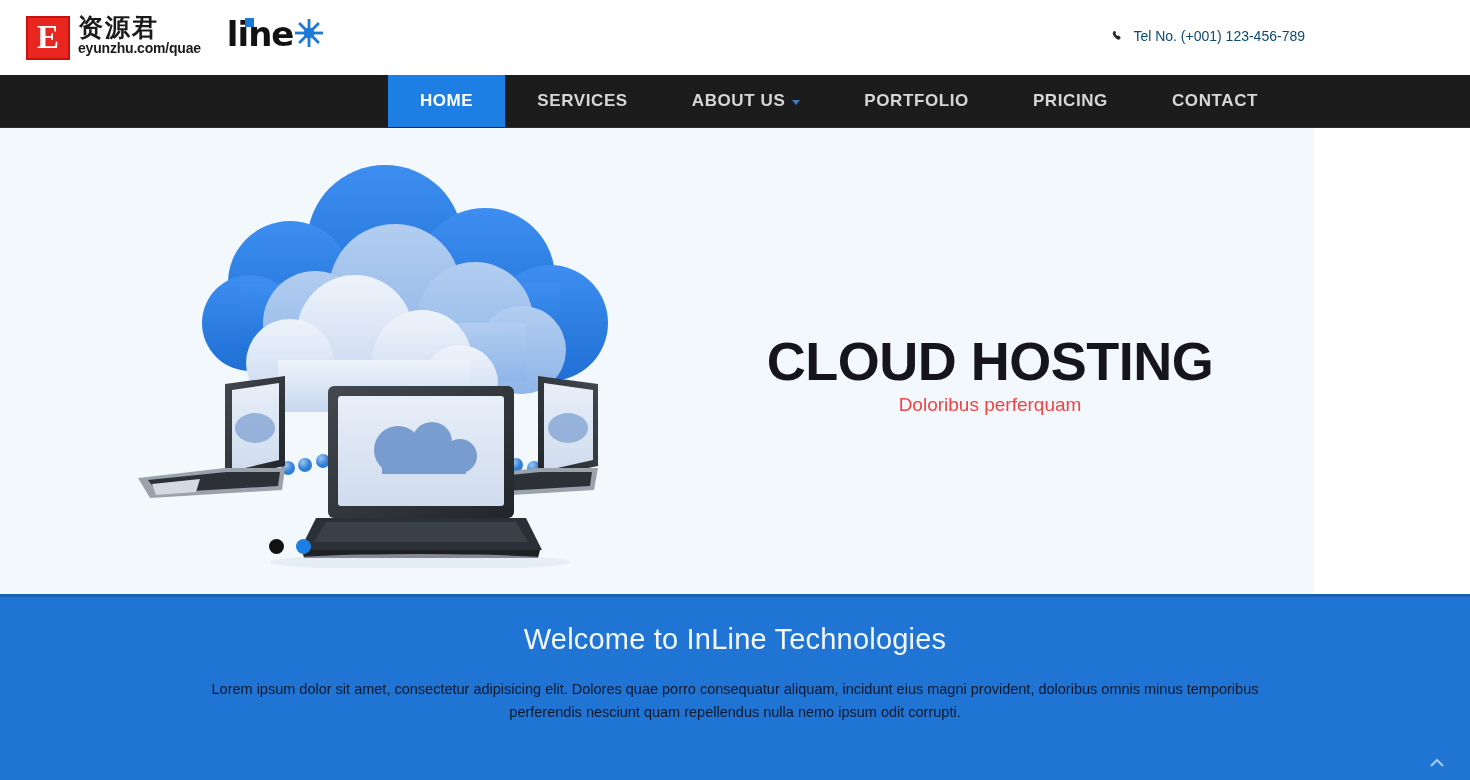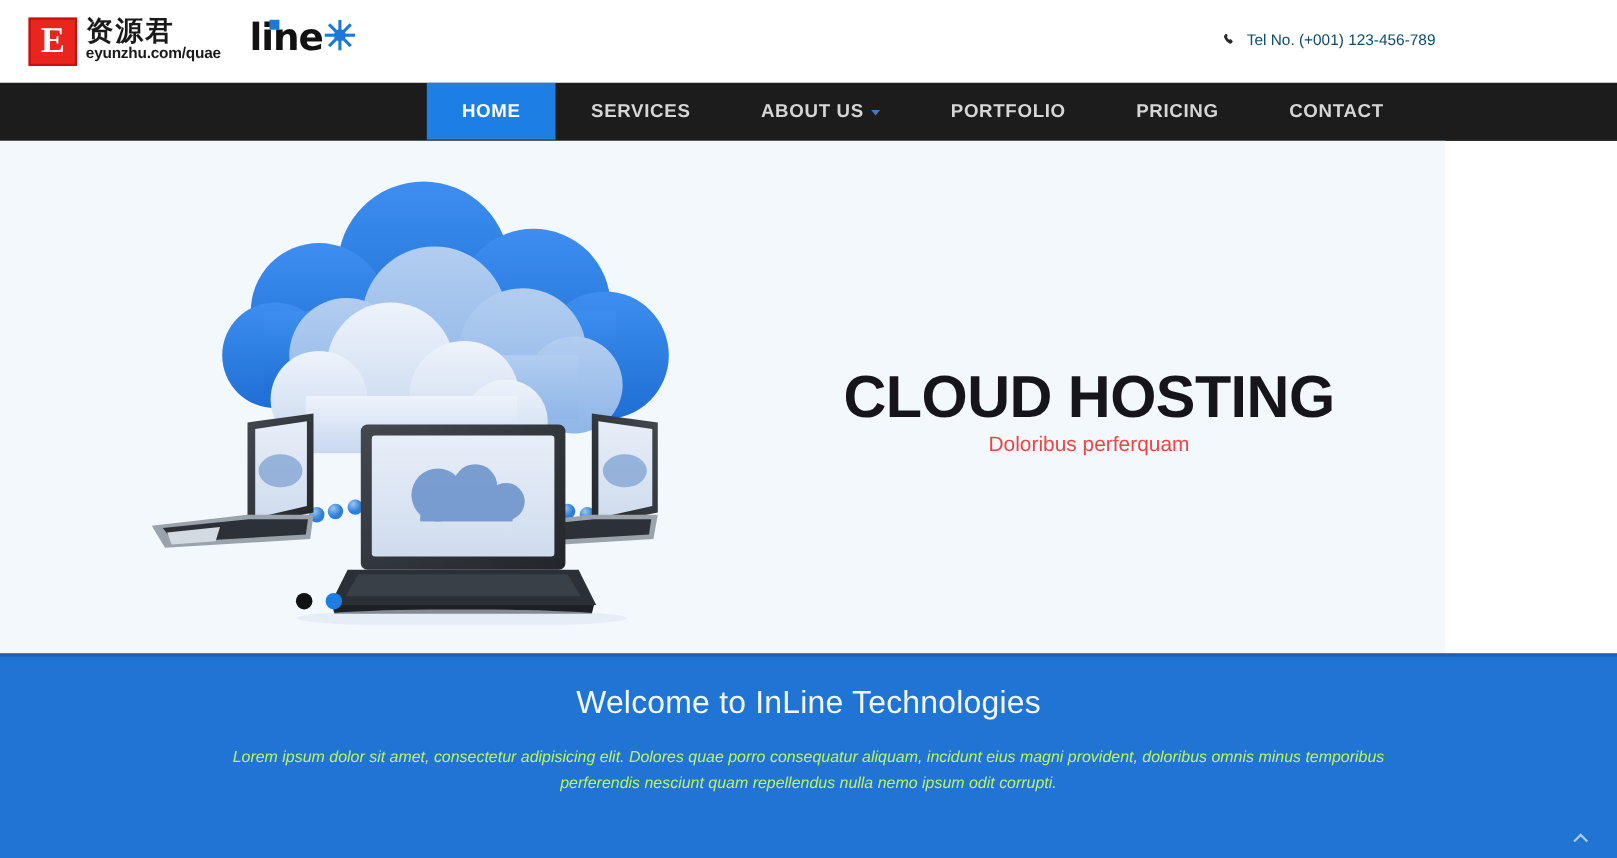--- a/index.html
+++ b/index.html
@@ -26,21 +26,21 @@
     width:44px; height:44px;
     background:#e8251f;
     border:2px solid #c9100c;
     display:flex; align-items:center; justify-content:center;
     font-family:"Liberation Serif", serif;
     font-weight:bold; font-size:33px; color:#ffffff;
     line-height:1;
   }
   .wm-text{ display:flex; flex-direction:column; margin-top:-1px; }
   .wm-cn{
-    font-family:Liberation Sans, sans-serif;
+    font-family:Liberation Serif, serif;
     font-size:25px; font-weight:bold; color:#1a1a1a;
     letter-spacing:2px; line-height:1.05;
   }
   .wm-url{
     font-family:"Liberation Sans", sans-serif;
     font-size:14px; font-weight:bold; color:#1a1a1a;
     letter-spacing:-.2px; line-height:1.1;
   }
   .brand-logo{
     display:flex; align-items:center;
@@ -131,21 +131,21 @@
     position:relative;
   }
   .welcome-title{
     text-align:center;
     font-size:29px; color:#f2f7fd; font-weight:normal;
     letter-spacing:.2px;
   }
   .welcome-text{
     margin:22px auto 0;
     width:1100px; text-align:center;
-    font-size:14.5px; line-height:1.62; color:#bef264;font-style:italic;
+    font-size:14.5px; line-height:1.62; color:#0f172a;
   }
   .to-top{
     position:absolute; right:22px; bottom:8px;
     width:22px; height:18px;
     display:flex; align-items:center; justify-content:center;
     cursor:pointer; color:#a9cdf2;
   }
 </style>
 </head>
 <body>

